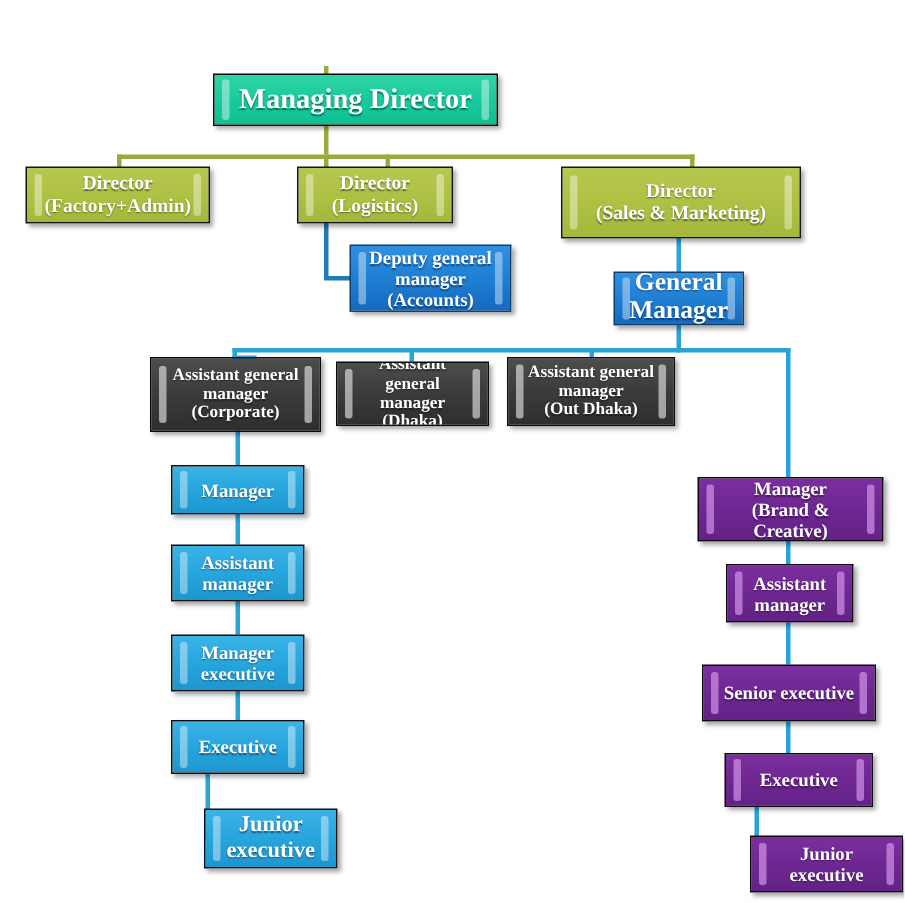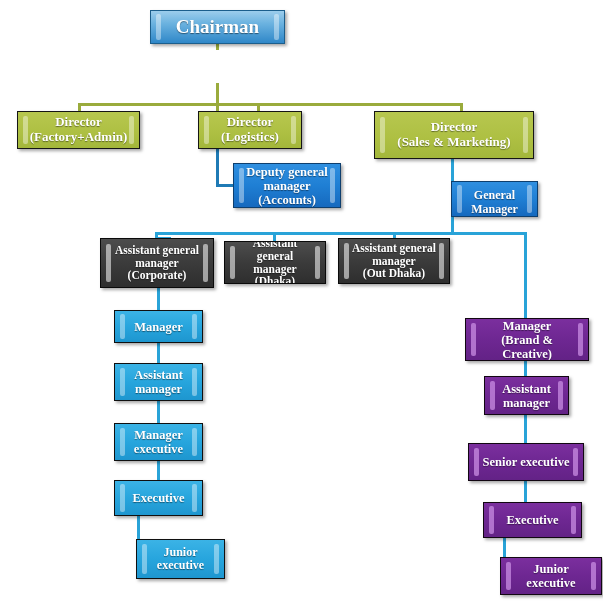--- a/index.html
+++ b/index.html
@@ -133,24 +133,24 @@
 
   <div class="line cyan" style="left:524px; top:232px; width:3px; height:86px;"></div>
   <div class="line cyan" style="left:451px; top:232px; width:76px; height:3px;"></div>
 
   <div class="line cyan" style="left:524px; top:360px; width:3px; height:16px;"></div>
   <div class="line cyan" style="left:524px; top:415px; width:3px; height:28px;"></div>
   <div class="line cyan" style="left:524px; top:481px; width:3px; height:21px;"></div>
   <div class="line cyan" style="left:503px; top:537px; width:3px; height:39px;"></div>
   <div class="line cyan" style="left:503px; top:573px; width:18px; height:3px;"></div>
 
-  <div class="node t-chairman" style="left:150px; top:10px; width:135px; height:34px; font-size:19px;">
-    <span class="lbl">Chairman</span>
-  </div>
-
+
+  <div class="node t-md" style="left:142px; top:49px; width:190px; height:35px; font-size:19px;">
+    <span class="lbl">Managing Director</span>
+  </div>
 
   <div class="node t-olive" style="left:17px; top:111px; width:123px; height:38px; font-size:13px;">
     <span class="lbl">Director
 (Factory+Admin)</span>
   </div>
 
   <div class="node t-olive" style="left:198px; top:111px; width:104px; height:38px; font-size:13px;">
     <span class="lbl">Director
 (Logistics)</span>
   </div>
@@ -159,21 +159,21 @@
     <span class="lbl">Director
 (Sales &amp; Marketing)</span>
   </div>
 
   <div class="node t-blue" style="left:233px; top:163px; width:108px; height:45px; font-size:12.5px;">
     <span class="lbl">Deputy general
 manager
 (Accounts)</span>
   </div>
 
-  <div class="node t-blue" style="left:409px; top:181px; width:87px; height:36px; font-size:12px;margin-left:42px;">
+  <div class="node t-blue" style="left:409px; top:181px; width:87px; height:36px; font-size:17px;">
     <span class="lbl">General
 Manager</span>
   </div>
 
   <div class="node t-gray" style="left:100px; top:238px; width:114px; height:50px; font-size:11.5px;">
     <span class="lbl">Assistant general
 manager
 (Corporate)</span>
   </div>
 
@@ -199,21 +199,21 @@
 
   <div class="node t-cyan" style="left:114px; top:423px; width:89px; height:38px; font-size:12.5px;">
     <span class="lbl">Manager
 executive</span>
   </div>
 
   <div class="node t-cyan" style="left:114px; top:480px; width:89px; height:36px; font-size:12.5px;">
     <span class="lbl">Executive</span>
   </div>
 
-  <div class="node t-cyan" style="left:136px; top:539px; width:89px; height:40px; font-size:12px;">
+  <div class="node t-cyan" style="left:136px; top:539px; width:89px; height:40px; font-size:15px;">
     <span class="lbl">Junior
 executive</span>
   </div>
 
   <div class="node t-purple" style="left:465px; top:318px; width:124px; height:43px; font-size:12.5px;">
     <span class="lbl">Manager
 (Brand &amp; Creative)</span>
   </div>
 
   <div class="node t-purple" style="left:484px; top:376px; width:85px; height:39px; font-size:12.5px;">

